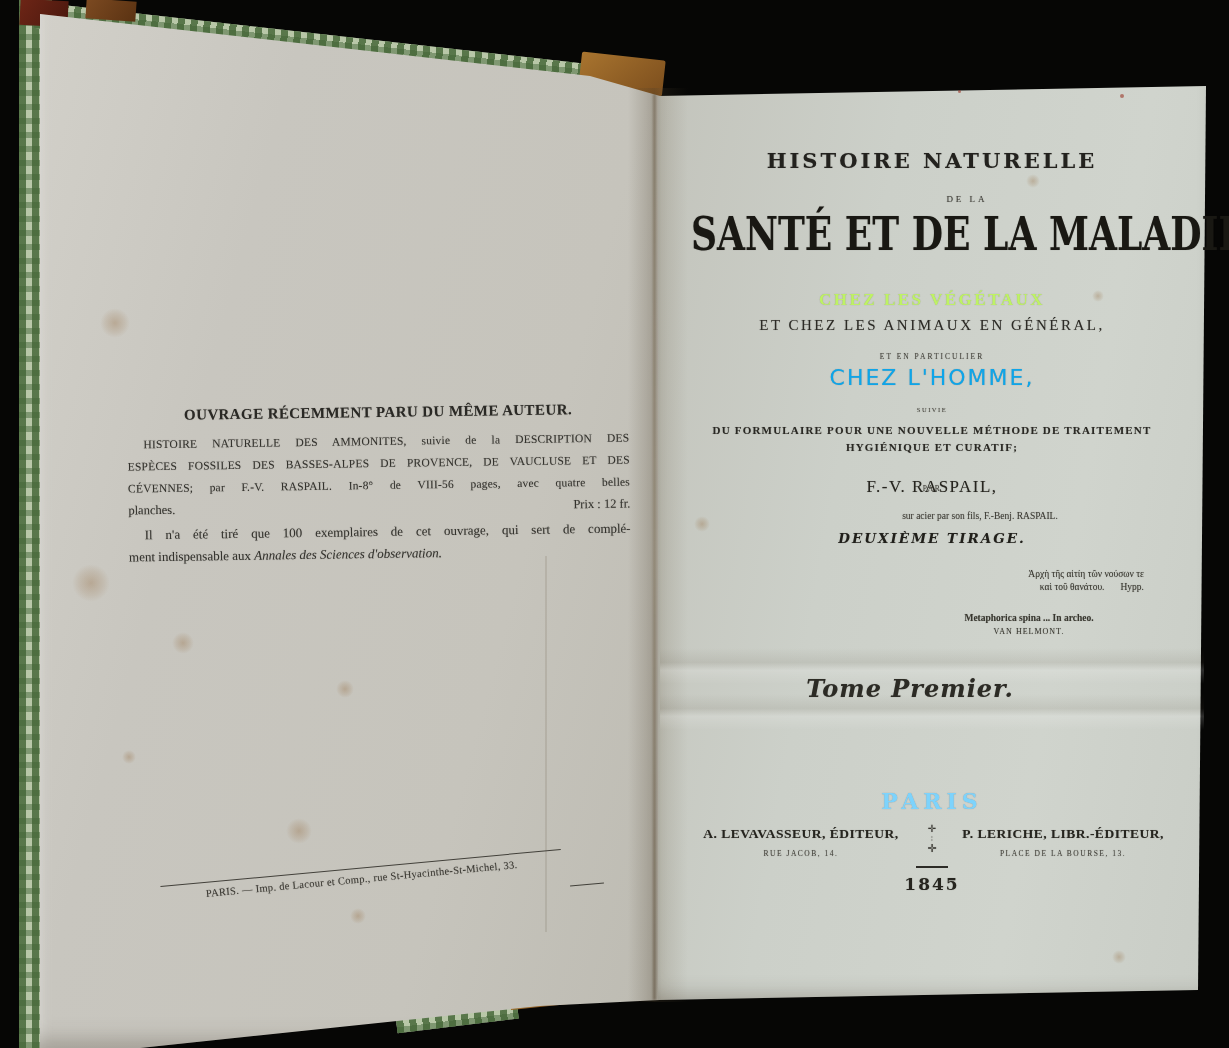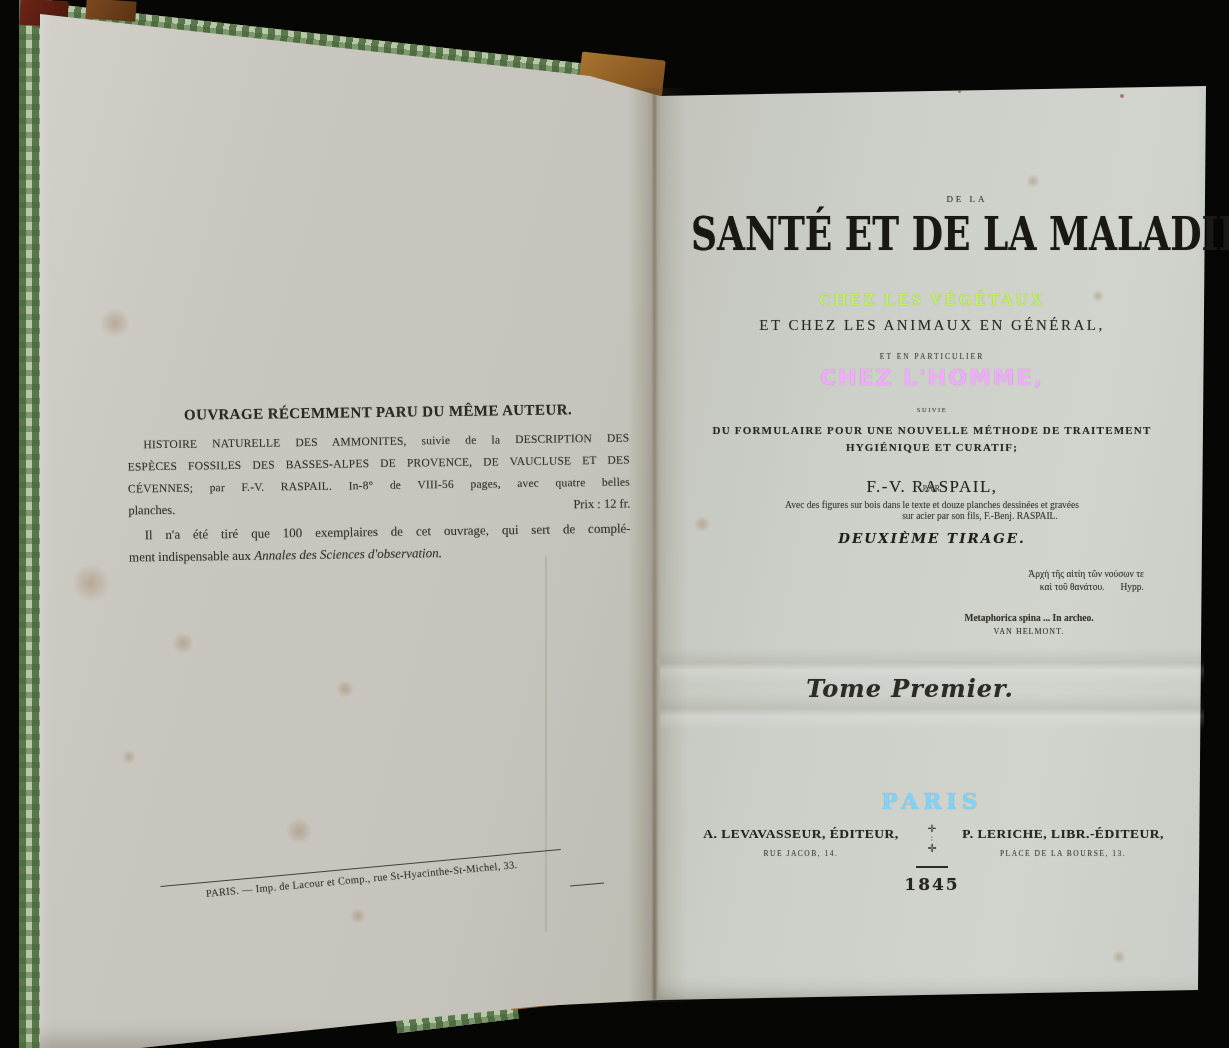--- a/index.html
+++ b/index.html
@@ -74,21 +74,21 @@
   
   .rp{position:absolute;left:658px;top:86px;width:548px;height:914px;z-index:5;}
   .rp > div{position:absolute;width:100%;}
   .series-title{top:62px;font-size:21px;font-weight:bold;letter-spacing:3px;color:#23221e;font-family:"DejaVu Serif",serif;}
   .de-la{top:108px;font-size:9px;letter-spacing:3px;color:#3c3b35;margin-left:35px;}
   .main-title{top:124px;font-size:41px;font-weight:bold;color:#191813;font-family:"DejaVu Serif",serif;
     transform:scale(.88,1.12);white-space:nowrap;letter-spacing:0;}
   .sub1{top:204px;font-size:17px;font-weight:bold;letter-spacing:2.5px;color:#bef264;}
   .sub2{top:231px;font-size:15px;letter-spacing:2.5px;color:#2c2b26;}
   .sub3{top:266px;font-size:7.5px;letter-spacing:2px;color:#45443d;}
-  .sub4{top:279px;font-size:22px;font-weight:bold;letter-spacing:2px;color:#f0abfc;font-family:"DejaVu Sans",sans-serif;}
+  .sub4{top:279px;font-size:22px;font-weight:normal;letter-spacing:2px;color:#0ea5e9;font-family:"DejaVu Sans",sans-serif;}
   .suivi{top:320px;font-size:6.5px;letter-spacing:1.5px;color:#4a4941;}
   .form1{top:338px;font-size:11px;font-weight:bold;letter-spacing:1.2px;color:#2a2924;}
   .form2{top:355px;font-size:11px;font-weight:bold;letter-spacing:1.2px;color:#2a2924;}
   .par{top:398px;font-size:7.5px;letter-spacing:1.5px;color:#45443d;}
   .author{top:391px;font-size:17px;letter-spacing:1.5px;color:#26251f;}
   .figs1{top:414px;font-size:9.5px;color:#3c3b34;}
   .figs2{top:425px;font-size:9.5px;color:#3c3b34;padding-left:48px;}
   .tirage{top:444px;font-size:13.5px;font-weight:bold;font-style:italic;letter-spacing:2px;color:#201f1a;font-family:"DejaVu Serif",serif;}
   .epigraph{top:482px;right:62px;width:230px;text-align:right;font-size:9.5px;line-height:13px;color:#38372f;}
   .epigraph .attr-g{display:inline-block;margin-left:16px;}
@@ -158,32 +158,32 @@
     </div>
   </div>
 
   <div class="imprint-wrap">
     <div class="imprint-rule"></div>
     <div class="imprint-text txt">PARIS. — Imp. de Lacour et Comp., rue St-Hyacinthe-St-Michel, 33.</div>
   </div>
   <div class="imprint-frag"></div>
 
   <div class="rp txt">
+    <div class="series-title center">HISTOIRE NATURELLE</div>
     <div class="de-la center">DE LA</div>
     <div class="main-title center">SANTÉ ET DE LA MALADIE</div>
     <div class="sub1 center">CHEZ LES VÉGÉTAUX</div>
     <div class="sub2 center">ET CHEZ LES ANIMAUX EN GÉNÉRAL,</div>
     <div class="sub3 center">ET EN PARTICULIER</div>
     <div class="sub4 center">CHEZ L'HOMME,</div>
     <div class="suivi center">SUIVIE</div>
     <div class="form1 center">DU FORMULAIRE POUR UNE NOUVELLE MÉTHODE DE TRAITEMENT</div>
     <div class="form2 center">HYGIÉNIQUE ET CURATIF;</div>
     <div class="par center">PAR</div>
     <div class="author center">F.-V. RASPAIL,</div>
-    <div class="figs1 center">Avec des figures sur bois dans le texte et douze planches dessinées et gravées</div>
     <div class="figs2 center">sur acier par son fils, F.-Benj. RASPAIL.</div>
     <div class="tirage center">DEUXIÈME TIRAGE.</div>
 
     <div class="epigraph" style="width:230px;">
       <div>Ἀρχὴ τῆς αἰτίη τῶν νούσων τε</div>
       <div>
         <span>καὶ τοῦ θανάτου.</span><span class="attr-g">Hypp.</span>
       </div>
       <div class="lat">Metaphorica spina ... In archeo.</div>
       <div class="lat-attr">VAN HELMONT.</div>

